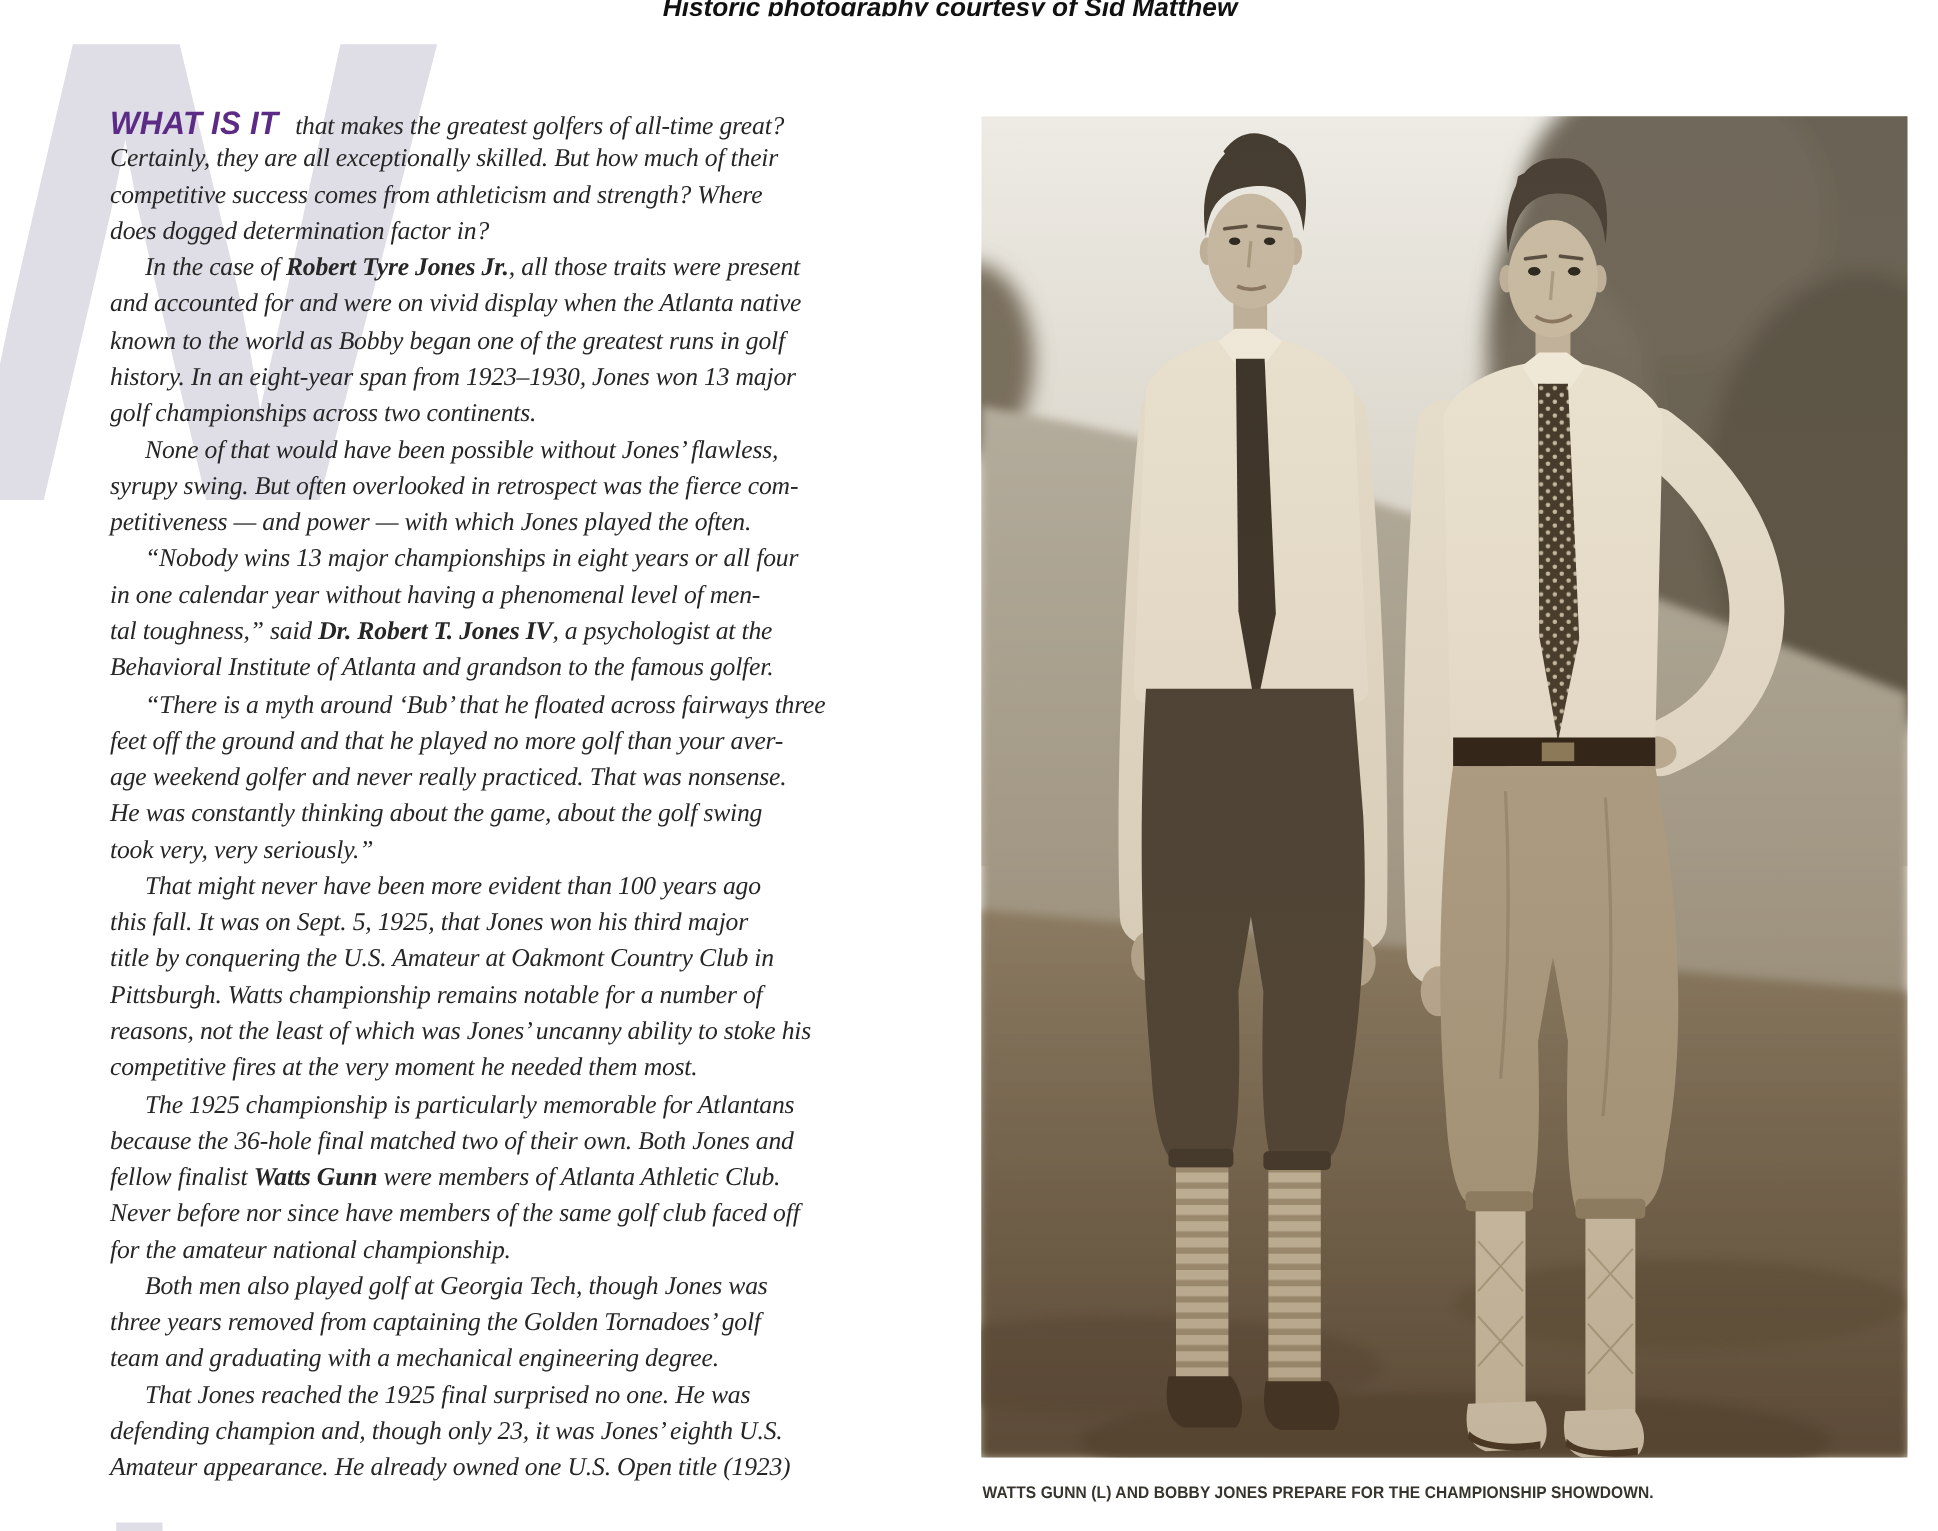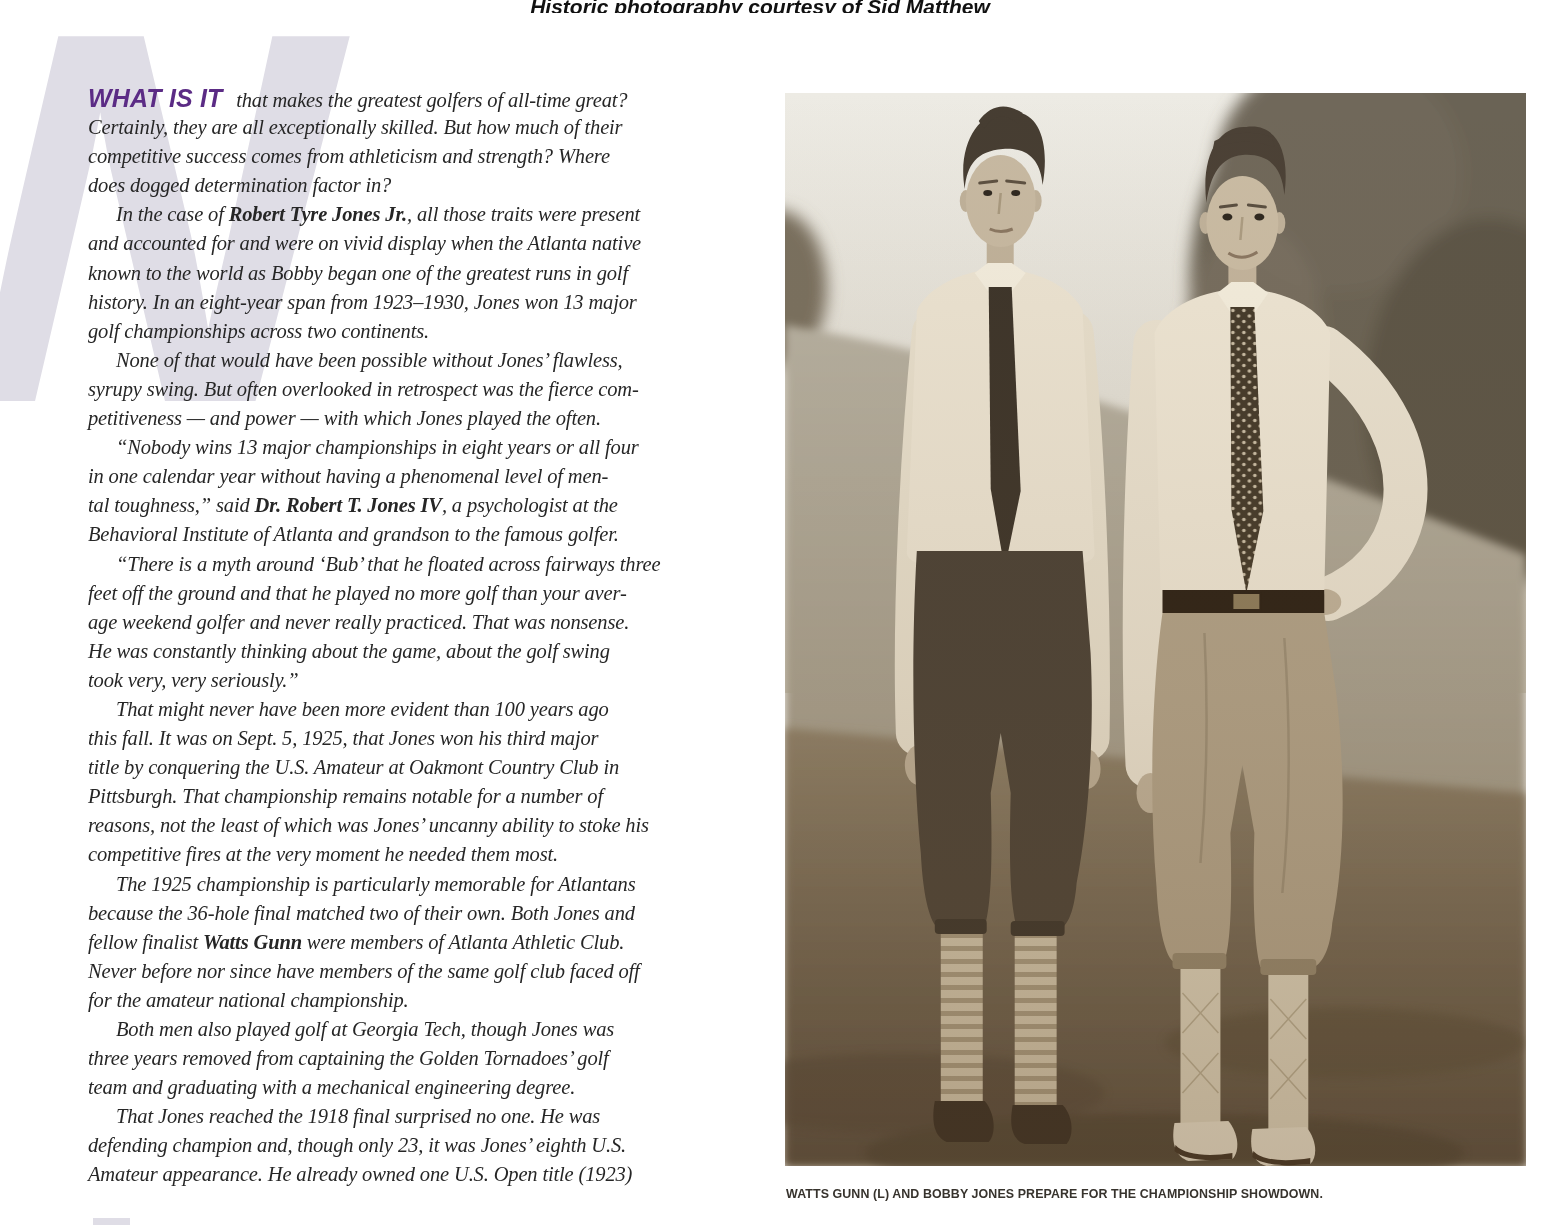--- a/index.html
+++ b/index.html
@@ -95,38 +95,38 @@
       <div class="line ind"><span class="n">“There is a myth around ‘Bub’ that he floated across fairways three</span></div>
       <div class="line"><span class="n">feet off the ground and that he played no more golf than your aver-</span></div>
       <div class="line"><span class="n">age weekend golfer and never really practiced. That was nonsense.</span></div>
       <div class="line"><span class="n">He was constantly thinking about the game, about the golf swing</span></div>
       <div class="line"><span class="n">took very, very seriously.”</span></div>
     </div>
     <div class="para">
       <div class="line ind"><span class="n">That might never have been more evident than 100 years ago</span></div>
       <div class="line"><span class="n">this fall. It was on Sept. 5, 1925, that Jones won his third major</span></div>
       <div class="line"><span class="n">title by conquering the U.S. Amateur at Oakmont Country Club in</span></div>
-      <div class="line"><span class="n">Pittsburgh. That championship remains notable for a number of</span></div>
+      <div class="line"><span class="n">Pittsburgh. Watts championship remains notable for a number of</span></div>
       <div class="line"><span class="n">reasons, not the least of which was Jones’ uncanny ability to stoke his</span></div>
       <div class="line"><span class="n">competitive fires at the very moment he needed them most.</span></div>
     </div>
     <div class="para">
       <div class="line ind"><span class="n">The 1925 championship is particularly memorable for Atlantans</span></div>
       <div class="line"><span class="n">because the 36-hole final matched two of their own. Both Jones and</span></div>
       <div class="line"><span class="n">fellow finalist </span><span class="b">Watts Gunn</span><span class="n"> were members of Atlanta Athletic Club.</span></div>
       <div class="line"><span class="n">Never before nor since have members of the same golf club faced off</span></div>
       <div class="line"><span class="n">for the amateur national championship.</span></div>
     </div>
     <div class="para">
       <div class="line ind"><span class="n">Both men also played golf at Georgia Tech, though Jones was</span></div>
       <div class="line"><span class="n">three years removed from captaining the Golden Tornadoes’ golf</span></div>
       <div class="line"><span class="n">team and graduating with a mechanical engineering degree.</span></div>
     </div>
     <div class="para">
-      <div class="line ind"><span class="n">That Jones reached the 1918 final surprised no one. He was</span></div>
+      <div class="line ind"><span class="n">That Jones reached the 1925 final surprised no one. He was</span></div>
       <div class="line"><span class="n">defending champion and, though only 23, it was Jones’ eighth U.S.</span></div>
       <div class="line"><span class="n">Amateur appearance. He already owned one U.S. Open title (1923)</span></div>
     </div>
   </div>
 
 <figure class="photo-fig" style="margin:0">
   <svg viewBox="0 0 742 1073" preserveAspectRatio="none" aria-hidden="true">
     <defs>
       <linearGradient id="skyG" x1="0" y1="0" x2="0" y2="1">
         <stop offset="0" stop-color="#edebe4"></stop>

